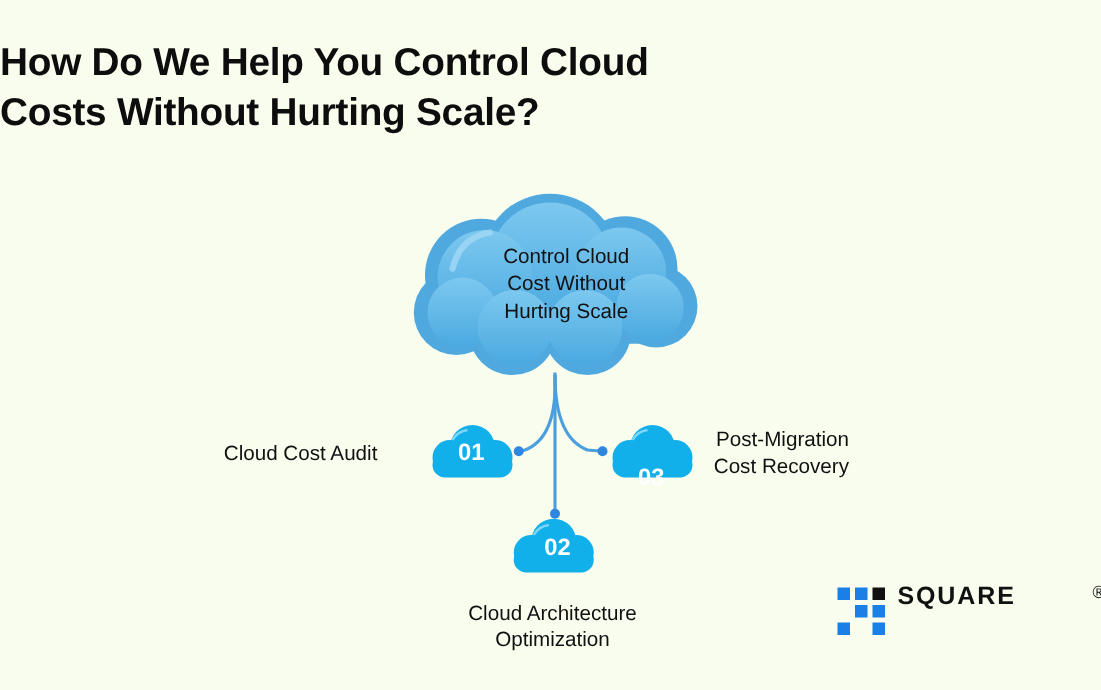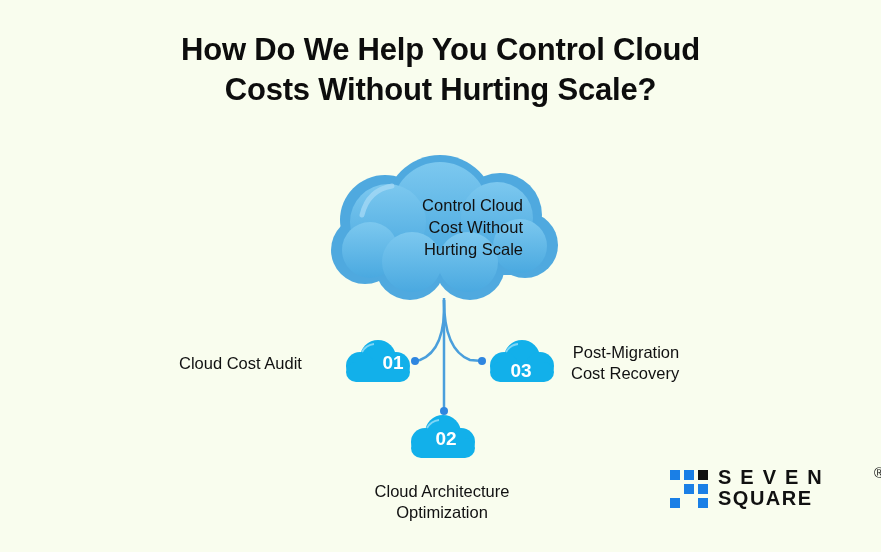--- a/index.html
+++ b/index.html
@@ -5,27 +5,27 @@
   html, body { margin: 0; padding: 0; }
   body {
     width: 881px; height: 552px; overflow: hidden;
     background: #f9fdee;
     font-family: "Liberation Sans", "DejaVu Sans", sans-serif;
     position: relative;
     color: #111;
   }
   .title {
     position: absolute; left: 0; top: 30px; width: 881px;
-    text-align: center; font-weight: bold; font-size: 31px; line-height: 40px;
+    font-weight: bold; font-size: 31px; line-height: 40px;
     color: #0d0d0d; letter-spacing: -0.2px;
   }
   .diagram { position: absolute; left: 0; top: 0; width: 881px; height: 552px; }
   .main-label {
     position: absolute; left: 370px; top: 195px; width: 140px;
-    font-size: 16.5px; line-height: 22px; color: #111; text-align: right;
+    font-size: 16.5px; line-height: 22px; color: #111; text-align: center;
   }
   .num {
     position: absolute; color: #fff; font-weight: bold; font-size: 19px;
     text-align: center; width: 60px;
   }
   .label { position: absolute; font-size: 16.5px; line-height: 21px; color: #111; }
   .logo { position: absolute; left: 670px; top: 470px; }
   .logo-grid { position: absolute; left: 0; top: 0; width: 40px; height: 40px; }
   .logo-grid span { position: absolute; width: 10px; height: 10px; background: #1a7fe6; }
   .logo-text {
@@ -110,22 +110,22 @@
     <path d="M427 428 Q431 421 439 420" stroke="#7fd6f6" stroke-width="2" fill="none"></path>
   </g>
 </svg>
 
 <div class="main-label" style="left:383px; top:194px;">
   <div>Control Cloud</div>
   <div>Cost Without</div>
   <div>Hurting Scale</div>
 </div>
 
-<div class="num" style="left:347px; top:352px;padding-left:16px;">01</div>
-<div class="num" style="left:491px; top:360px;">03</div>
+<div class="num" style="left:347px; top:352px;">01</div>
+<div class="num" style="left:491px; top:372px;">03</div>
 <div class="num" style="left:416px; top:428px;">02</div>
 
 <div class="label" style="left:179px; top:353px;">
   <div>Cloud Cost Audit</div>
 </div>
 <div class="label" style="left:571px; top:342px;text-align:right;">
   <div>Post-Migration</div>
   <div>Cost Recovery</div>
 </div>
 <div class="label" style="left:342px; top:481px; width:200px; text-align:center;">
@@ -137,17 +137,16 @@
   <div class="logo-grid">
     <span style="left:0;top:0;"></span>
     <span style="left:14px;top:0;"></span>
     <span style="left:28px;top:0;background:#111;"></span>
     <span style="left:14px;top:14px;"></span>
     <span style="left:28px;top:14px;"></span>
     <span style="left:0;top:28px;"></span>
     <span style="left:28px;top:28px;"></span>
   </div>
   <div class="logo-text">
-    <div class="l1">SEVEN</div>
     <div class="l2">SQUARE</div>
     <span class="reg">®</span>
   </div>
 </div>
 
 </body></html>

